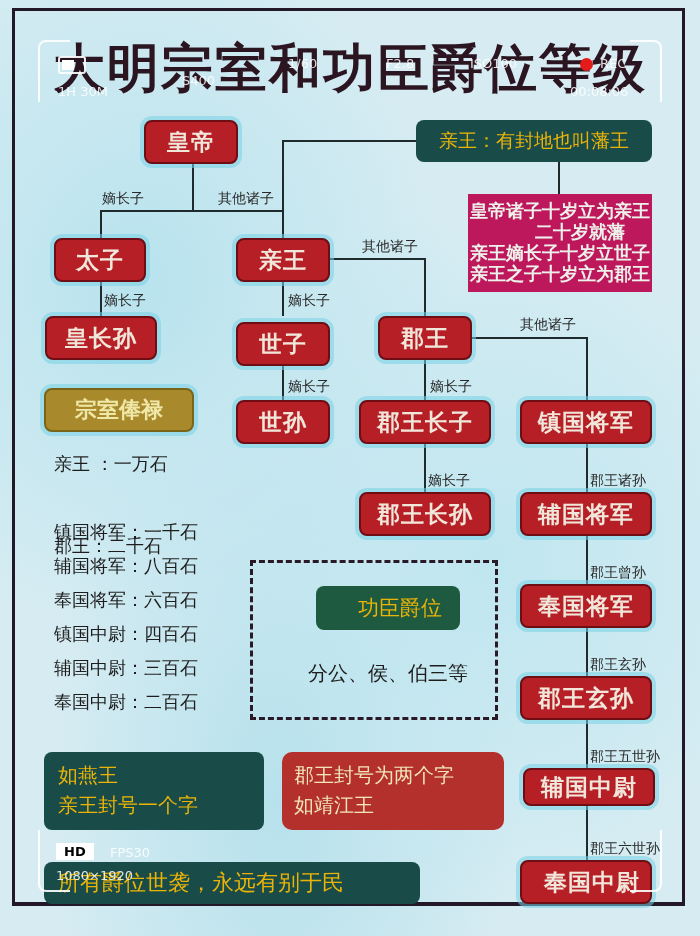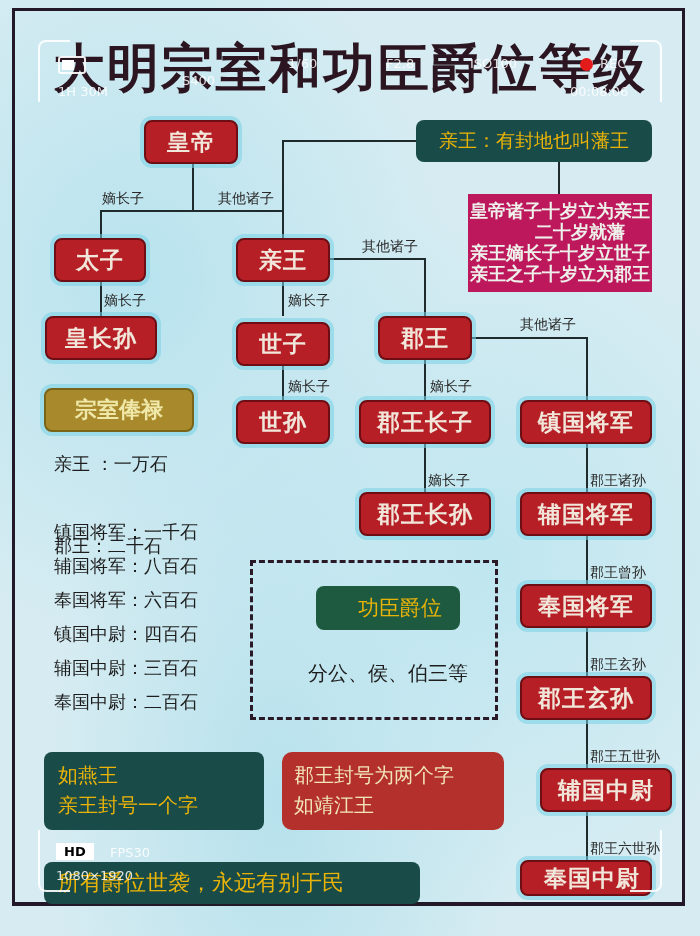--- a/index.html
+++ b/index.html
@@ -70,22 +70,22 @@
 <div class="node" style="left:236px;top:238px;width:94px;height:44px;">亲王</div>
 <div class="node" style="left:236px;top:322px;width:94px;height:44px;">世子</div>
 <div class="node" style="left:236px;top:400px;width:94px;height:44px;">世孙</div>
 <div class="node" style="left:378px;top:316px;width:94px;height:44px;">郡王</div>
 <div class="node" style="left:359px;top:400px;width:132px;height:44px;">郡王长子</div>
 <div class="node" style="left:359px;top:492px;width:132px;height:44px;">郡王长孙</div>
 <div class="node" style="left:520px;top:400px;width:132px;height:44px;">镇国将军</div>
 <div class="node" style="left:520px;top:492px;width:132px;height:44px;">辅国将军</div>
 <div class="node" style="left:520px;top:584px;width:132px;height:44px;">奉国将军</div>
 <div class="node" style="left:520px;top:676px;width:132px;height:44px;">郡王玄孙</div>
-<div class="node" style="left:540px;top:768px;width:132px;height:44px;font-family:Liberation Serif, serif;">辅国中尉</div>
-<div class="node" style="left:520px;top:860px;width:132px;height:36px;padding-left:12px;">奉国中尉</div>
+<div class="node" style="left:523px;top:768px;width:132px;height:38px;font-family:Liberation Serif, serif;">辅国中尉</div>
+<div class="node" style="left:520px;top:860px;width:132px;height:44px;padding-left:12px;">奉国中尉</div>
 
 <div class="lbl" style="left:102px;top:190px;">嫡长子</div>
 <div class="lbl" style="left:218px;top:190px;">其他诸子</div>
 <div class="lbl" style="left:104px;top:292px;">嫡长子</div>
 <div class="lbl" style="left:288px;top:292px;">嫡长子</div>
 <div class="lbl" style="left:362px;top:238px;">其他诸子</div>
 <div class="lbl" style="left:288px;top:378px;">嫡长子</div>
 <div class="lbl" style="left:430px;top:378px;">嫡长子</div>
 <div class="lbl" style="left:520px;top:316px;">其他诸子</div>
 <div class="lbl" style="left:428px;top:472px;">嫡长子</div>

